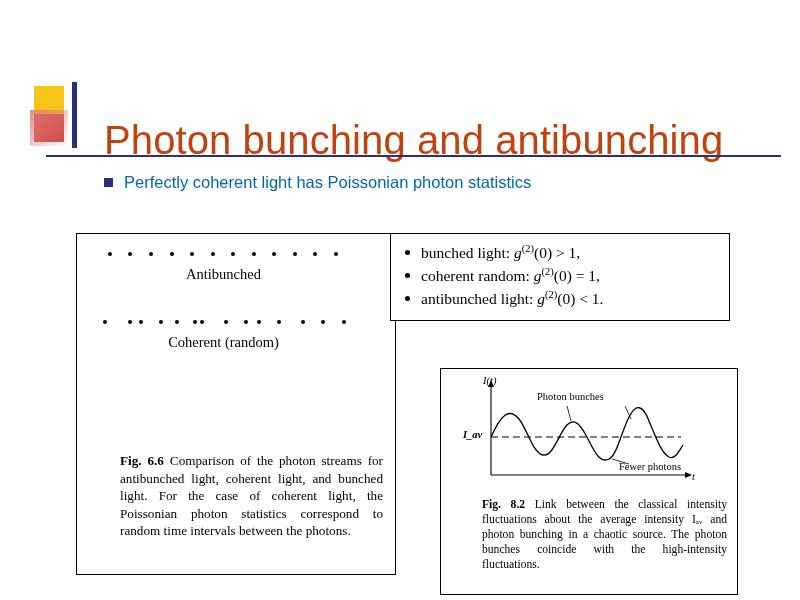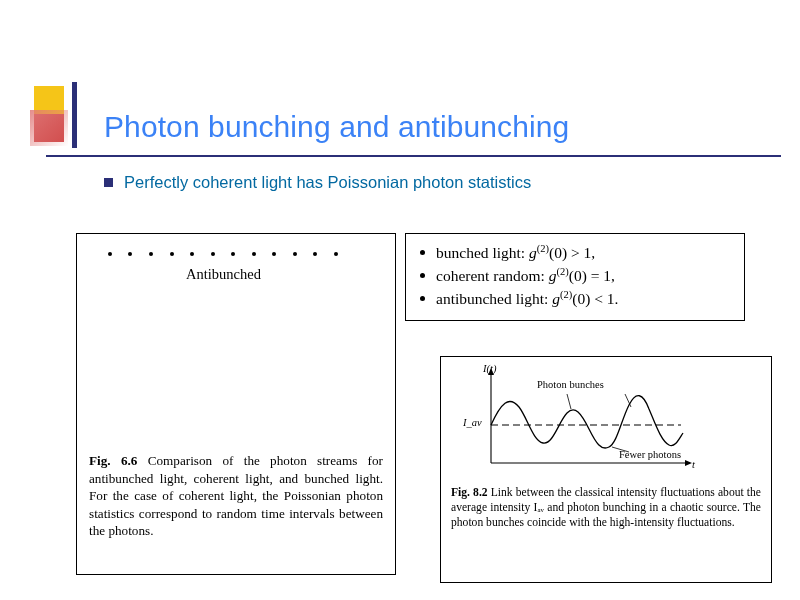--- a/index.html
+++ b/index.html
@@ -55,22 +55,22 @@
     width: 735px;
     height: 2px;
     background: #2b2f77;
   }
 
   .page-title {
     position: absolute;
     left: 104px;
     top: 90px;
     width: 680px;
-    font-size: 30px;
-    color: #3b82f6;
+    font-size: 40px;
+    color: #c2410c;
     font-weight: normal;
     letter-spacing: 0.1px;
     line-height: 1.15;
   }
 
   
   .bullets {
     position: absolute;
     left: 104px;
     top: 172px;
@@ -129,38 +129,38 @@
     font-size: 14.5px;
     color: #000000;
     margin-top: 2px;
   }
   .fig-caption {
     font-family: "Liberation Serif", serif;
     font-size: 13.2px;
     color: #000000;
     text-align: justify;
     line-height: 1.33;
+    margin-left: 31px;
   }
   .fig-caption .fig-num {
     font-weight: bold;
   }
   #panel-left .fig-caption {
     position: absolute;
     left: 12px;
     right: 12px;
     top: 218px;
   }
 
   
   #panel-g2 {
     left: 390px;
     top: 233px;
     width: 340px;
     height: 88px;
-    margin-left: 15px;
   }
   .g2-list {
     margin: 0;
     padding: 9px 10px 0 12px;
     list-style: none;
     font-family: "Liberation Serif", serif;
     font-size: 15.5px;
     color: #000000;
   }
   .g2-list li {
@@ -181,22 +181,22 @@
   }
   .sup {
     font-size: 10.5px;
     vertical-align: super;
   }
   .ital { font-style: italic; }
 
   
   #panel-right {
     left: 440px;
-    top: 356px;
-    width: 332px;
+    top: 368px;
+    width: 298px;
     height: 227px;
   }
   #panel-right .fig-caption {
     position: absolute;
     left: 10px;
     right: 10px;
     top: 128px;
     font-size: 11.6px;
     line-height: 1.3;
   }
@@ -251,20 +251,39 @@
         <span class="dot" style="left: 53%;"></span>
         <span class="dot" style="left: 61%;"></span>
         <span class="dot" style="left: 69%;"></span>
         <span class="dot" style="left: 77%;"></span>
         <span class="dot" style="left: 85%;"></span>
         <span class="dot" style="left: 93%;"></span>
       </div>
     <div class="stream-label">Antibunched</div>
   </div>
 
+  <div style="position:absolute; left:8px; top:78px; width:277px;">
+    <div class="stream" id="stream-1">
+        <span class="dot" style="left: 3%;"></span>
+        <span class="dot" style="left: 13%;"></span>
+        <span class="dot" style="left: 17%;"></span>
+        <span class="dot" style="left: 25%;"></span>
+        <span class="dot" style="left: 31%;"></span>
+        <span class="dot" style="left: 38%;"></span>
+        <span class="dot" style="left: 41%;"></span>
+        <span class="dot" style="left: 50%;"></span>
+        <span class="dot" style="left: 58%;"></span>
+        <span class="dot" style="left: 63%;"></span>
+        <span class="dot" style="left: 71%;"></span>
+        <span class="dot" style="left: 80%;"></span>
+        <span class="dot" style="left: 88%;"></span>
+        <span class="dot" style="left: 96%;"></span>
+      </div>
+    <div class="stream-label">Coherent (random)</div>
+  </div>
 
 
   <div class="fig-caption"><span class="fig-num">Fig. 6.6</span> <span>Comparison of the photon streams for antibunched light, coherent light, and bunched light. For the case of coherent light, the Poissonian photon statistics correspond to random time intervals between the photons.</span></div>
 </div>
 
 <div class="panel" id="panel-g2">
   <ul class="g2-list">
     <li>
       <span>bunched light:</span>
       <span class="ital">g</span><span class="sup">(2)</span><span>(0)</span>
@@ -295,19 +314,19 @@
       <line x1="42" y1="62" x2="232" y2="62" stroke="#000" stroke-width="1.1" stroke-dasharray="7,4"></line>
 
       <path d="M42,62 C52,40 60,32 70,44 C78,54 84,78 94,80 C104,82 110,58 118,50 C126,42 132,50 140,66 C147,80 152,88 160,84 C168,80 172,58 180,42 C187,28 194,30 200,46 C206,60 212,78 220,82 C226,85 230,76 234,70" fill="none" stroke="#000" stroke-width="1.3"></path>
 
       <line x1="118" y1="31" x2="122" y2="46" stroke="#000" stroke-width="0.8"></line>
       <line x1="176" y1="31" x2="182" y2="44" stroke="#000" stroke-width="0.8"></line>
       <line x1="180" y1="89" x2="163" y2="84" stroke="#000" stroke-width="0.8"></line>
     </svg>
     <div class="lbl lbl-i" style="left:34px; top:0px;">I(t)</div>
     <div class="lbl lbl-i" style="left:243px; top:96px;">t</div>
-    <div class="lbl lbl-i" style="left:14px; top:54px;">I_av</div>
+    <div class="lbl lbl-i" style="left:14px; top:54px;font-weight:bold;">I_av</div>
     <div class="lbl" style="left:88px; top:16px;text-align:center;">Photon bunches</div>
     <div class="lbl" style="left:170px; top:86px;">Fewer photons</div>
   </div>
 
   <div class="fig-caption"><span class="fig-num">Fig. 8.2</span> <span>Link between the classical intensity fluctuations about the average intensity Iₐᵥ and photon bunching in a chaotic source. The photon bunches coincide with the high-intensity fluctuations.</span></div>
 </div>
 
 </body></html>

